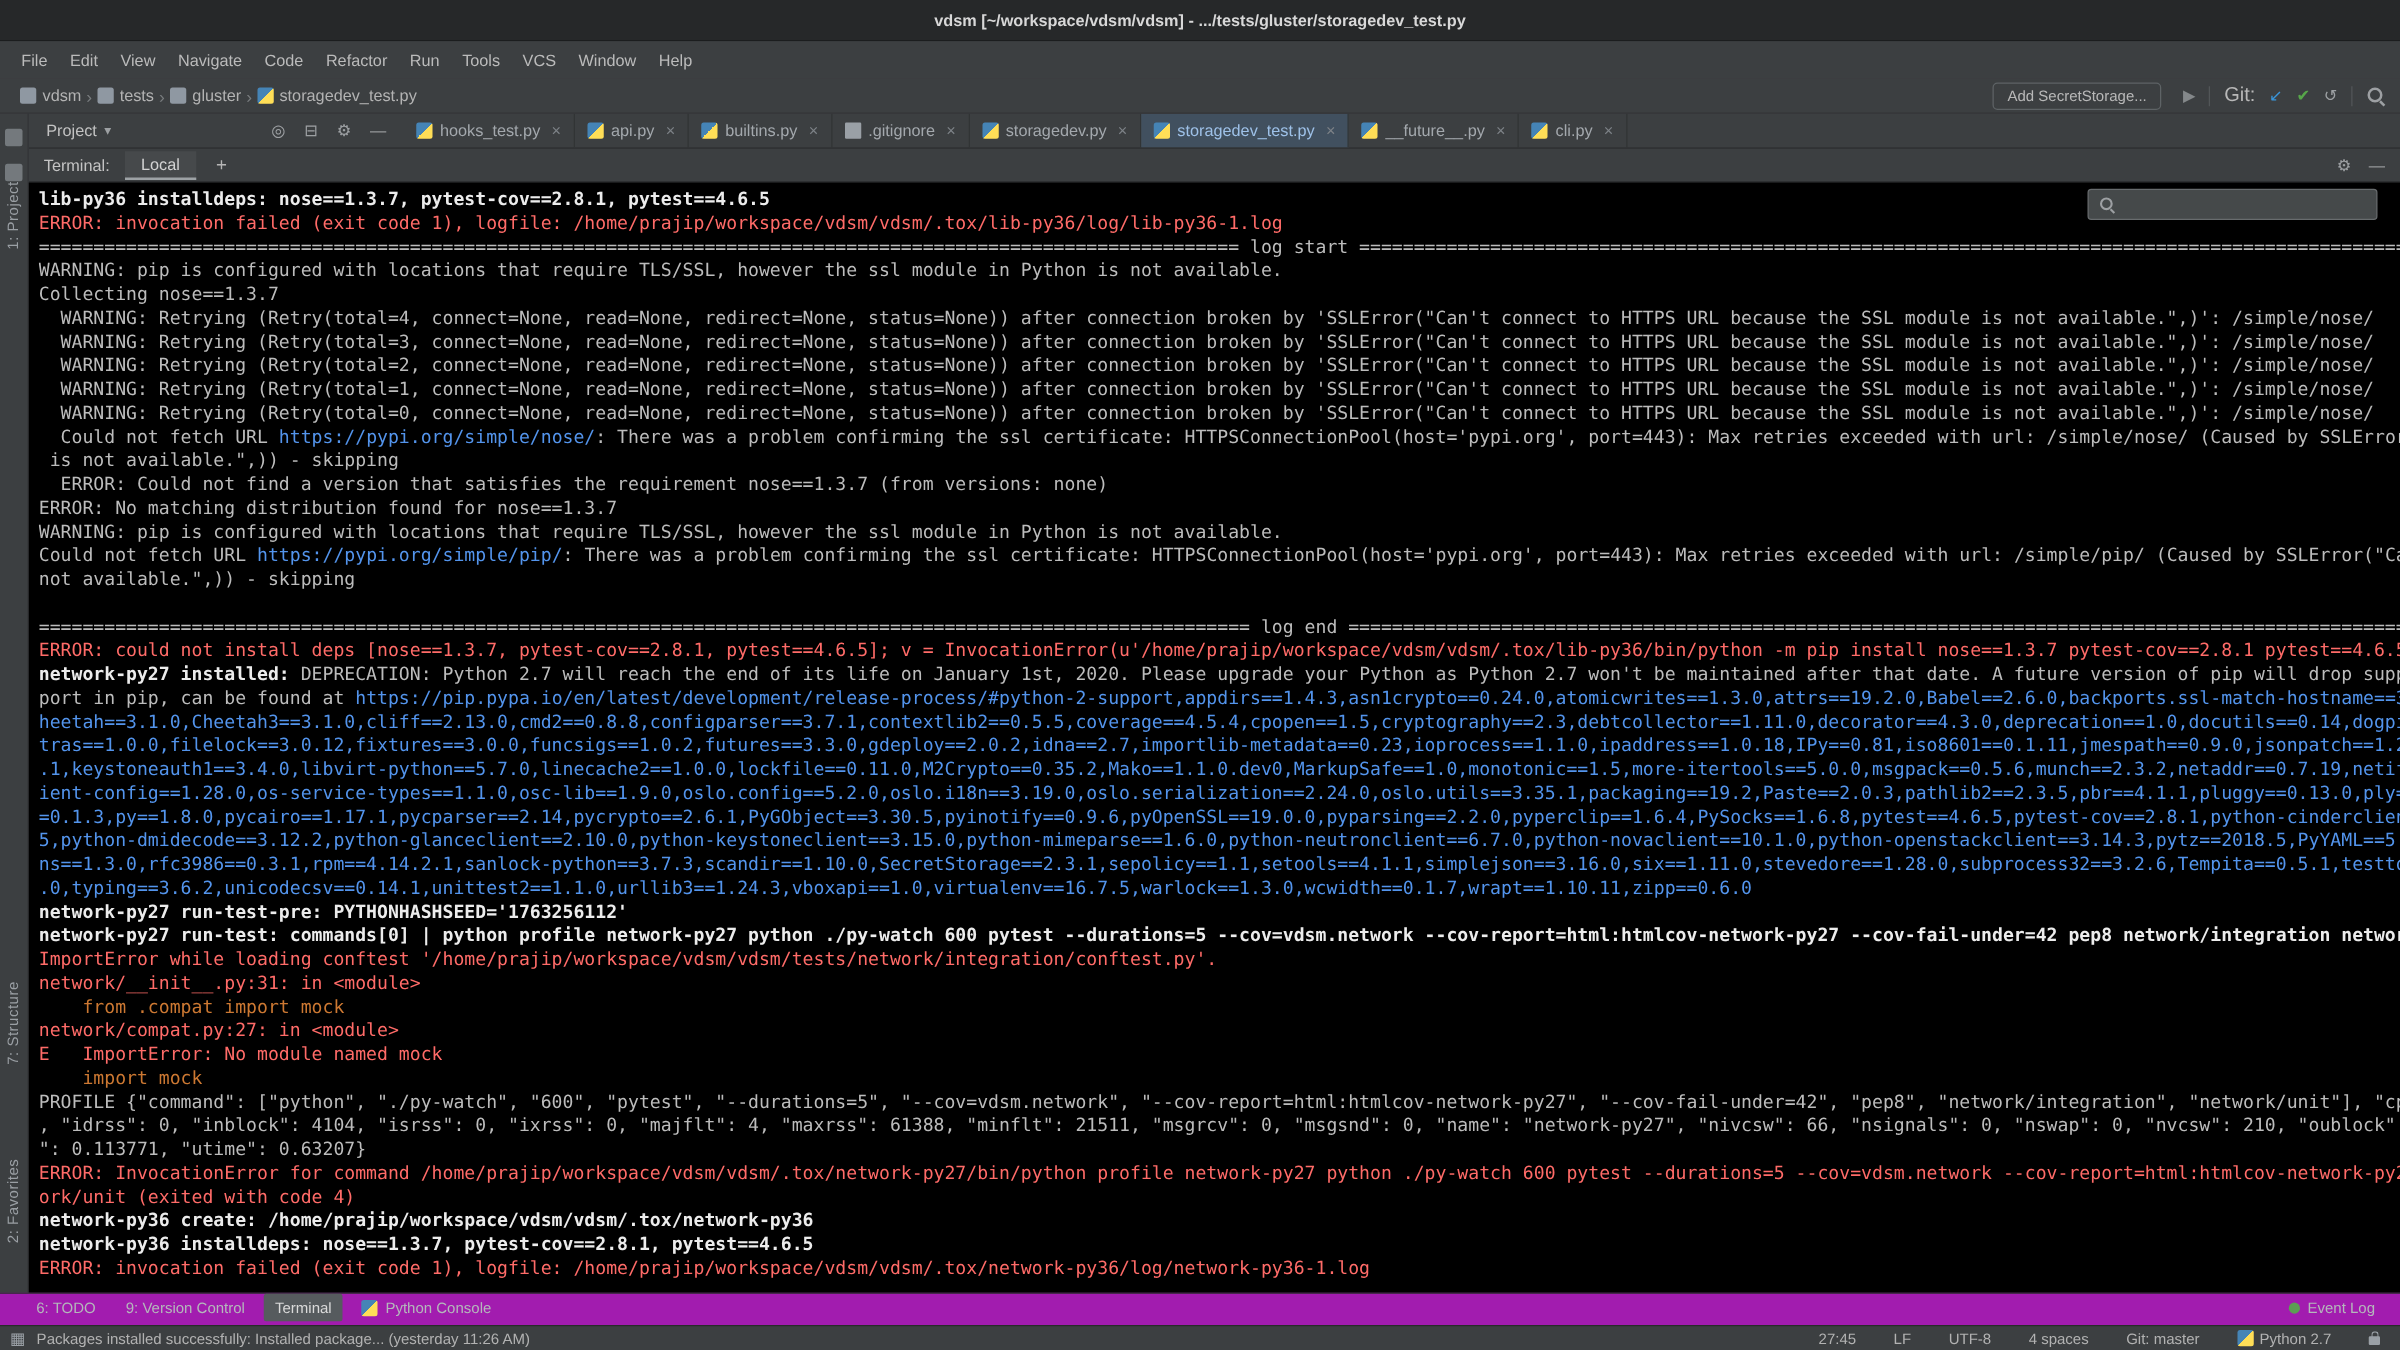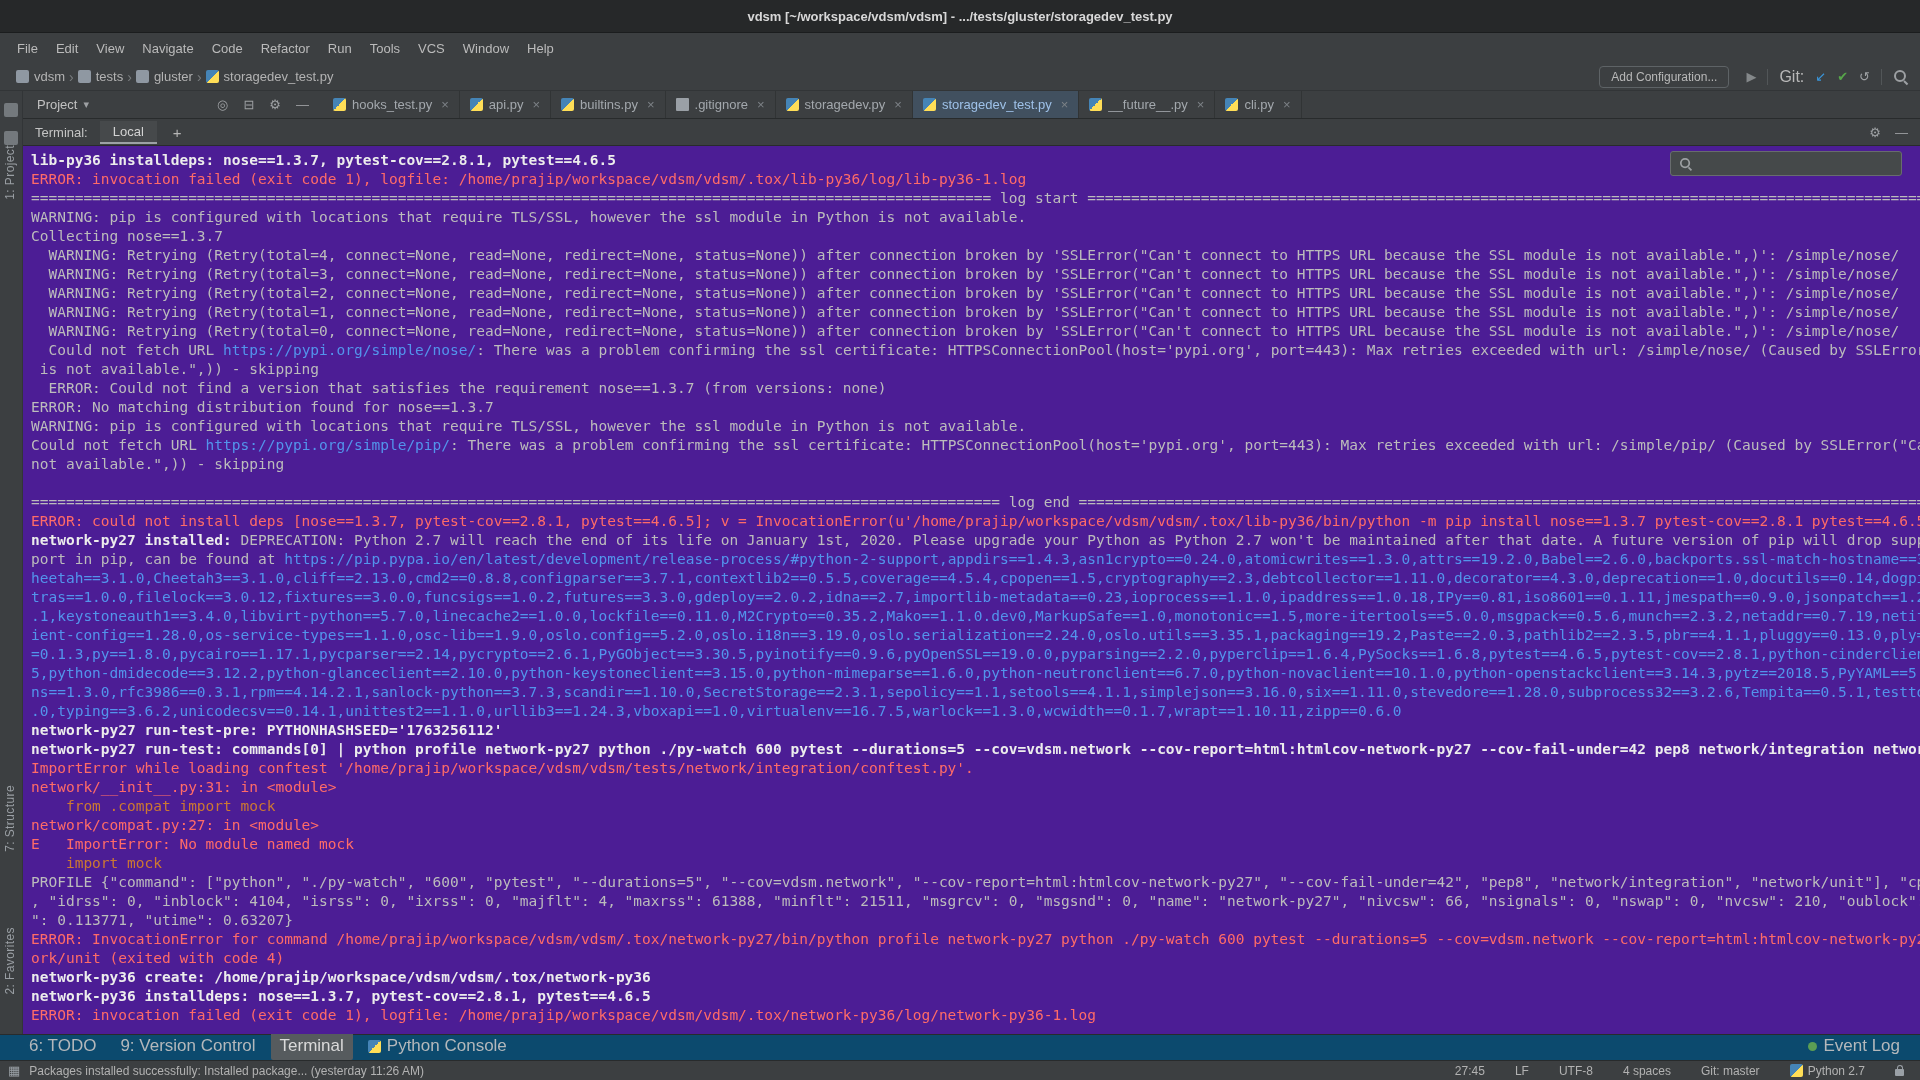--- a/index.html
+++ b/index.html
@@ -66,38 +66,38 @@
 
   
   .termhead{height:27px;background:#3c3f41;border-bottom:1px solid #282b2c;
     display:flex;align-items:center;gap:12px;padding:0 12px;font-size:13px;flex:0 0 auto}
   .term-label{color:#c4c4c4}
   .term-tab{padding:3px 13px;background:#46494b;color:#d3d3d3;border-bottom:2px solid #9da2a5}
   .term-plus{color:#b6b6b6;font-size:15px;padding:0 4px}
   .th-right{margin-left:auto;display:flex;gap:14px;color:#9da0a3;font-size:13px;align-items:center}
 
   
-  .terminal{flex:1;background:#4c1d95;position:relative;overflow:hidden;
+  .terminal{flex:1;background:#000000;position:relative;overflow:hidden;
     padding:5px 0 0 8px;
     font-family:"DejaVu Sans Mono","Liberation Mono",monospace;font-size:14.5px;line-height:19px}
   .tline{white-space:pre;height:19px;overflow:hidden}
   .s-w{color:#bcbcbc}
   .s-b{color:#ececec;font-weight:bold}
   .s-r{color:#ff6b68}
   .s-o{color:#cc7832}
   .s-l{color:#5394ec;}
   .searchbox{position:absolute;top:5px;right:18px;width:232px;height:25px;background:#45494a;
     border:1px solid #686c6e;border-radius:3px;display:flex;align-items:center;padding:0 7px;gap:6px}
   .searchbox .mag{transform:scale(.85)}
   .searchbox input{flex:1;background:transparent;border:none;outline:none;color:#ccc;
     font-size:12px;font-family:"Liberation Sans",sans-serif}
 
   
-  .bottombar{height:26px;background:#0c4a6e;border-top:1px solid #282b2c;flex:0 0 auto;
-    display:flex;align-items:flex-end;justify-content:space-between;padding:0 14px 0 20px;font-size:17px}
+  .bottombar{height:26px;background:#a21caf;border-top:1px solid #282b2c;flex:0 0 auto;
+    display:flex;align-items:flex-start;justify-content:space-between;padding:0 14px 0 20px;font-size:12px}
   .bb-left{display:flex;align-items:center;gap:6px}
   .twb{display:flex;align-items:center;gap:6px;padding:4px 9px;color:#b4b8bb;border-radius:2px}
   .twb.active{background:#565b5e;color:#dadada}
   .eventlog{display:flex;align-items:center;gap:6px;color:#b4b8bb;padding:4px 6px}
   .el-dot{width:9px;height:9px;border-radius:50%;background:#5c9e54}
 
   
   .statusbar{height:20px;background:#3c3f41;border-top:1px solid #282b2c;flex:0 0 auto;
     display:flex;align-items:center;justify-content:space-between;padding:0 16px 0 8px;
     font-size:12px;color:#b2b2b2}
@@ -148,21 +148,21 @@
           <span class="fi folder-ic"></span>
           <span>gluster</span>
         </span>
         <span class="bc-sep">›</span>
         <span class="bc-item">
           <span class="fi py-ic"></span>
           <span>storagedev_test.py</span>
         </span>
       </div>
     <div class="nav-right">
-      <button class="addconfig">Add Configuration...</button>
+      <button class="addconfig">Add SecretStorage...</button>
       <span class="gicon run">▶</span>
       <span class="vsep"></span>
       <span style="color:#b8b8b8;font-size:16px">Git:</span>
       <span class="gicon update">↙</span>
       <span class="gicon commit">✔</span>
       <span class="gicon">↺</span>
       <span class="vsep"></span>
       <span class="mag"></span>
     </div>
   </div>

